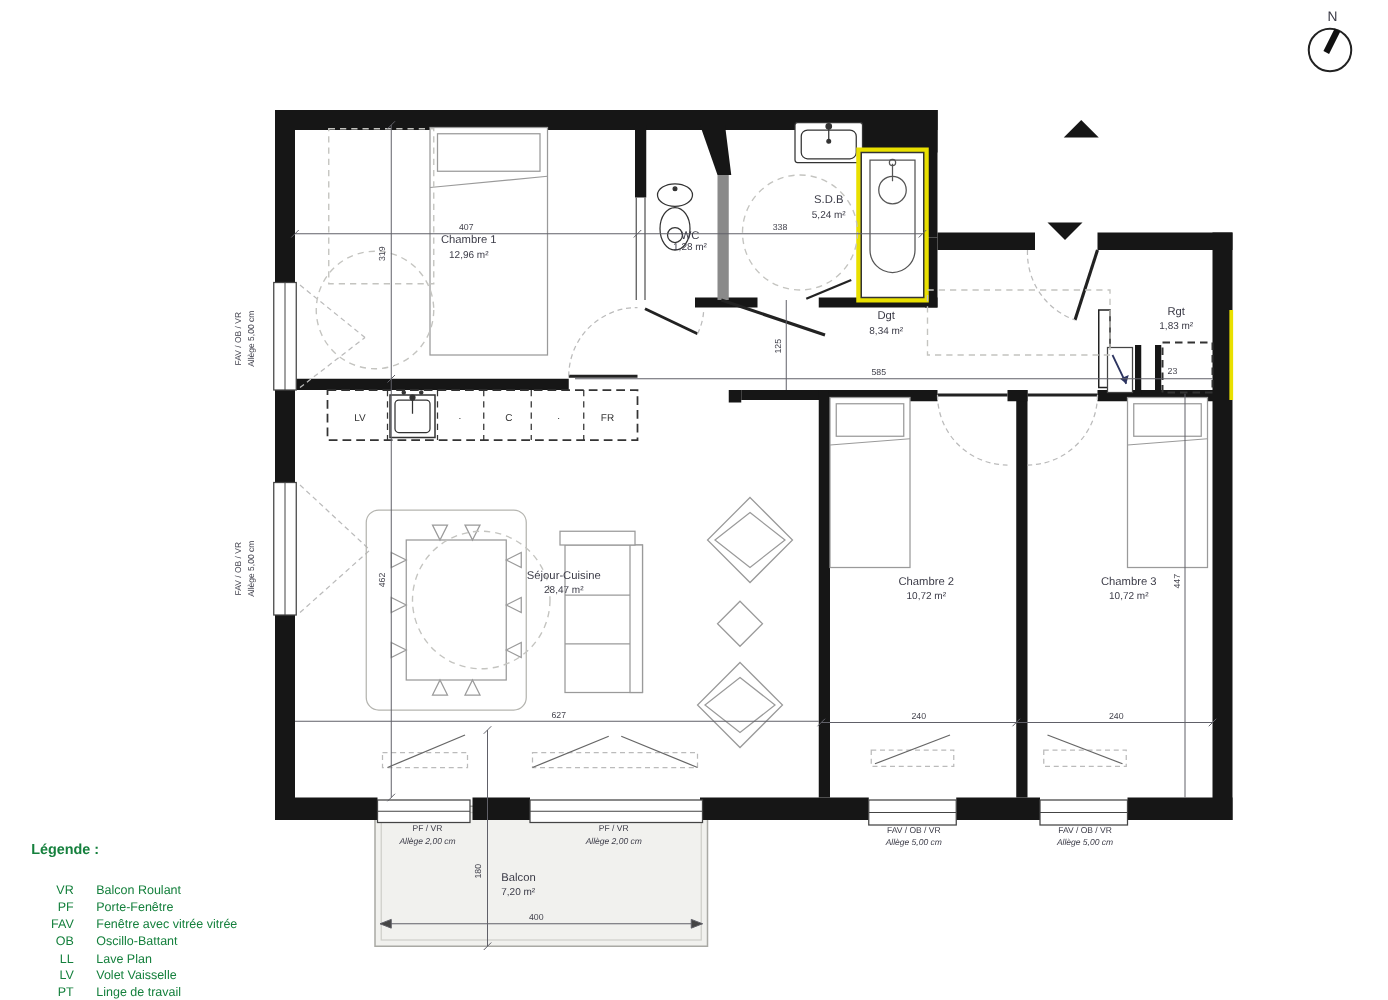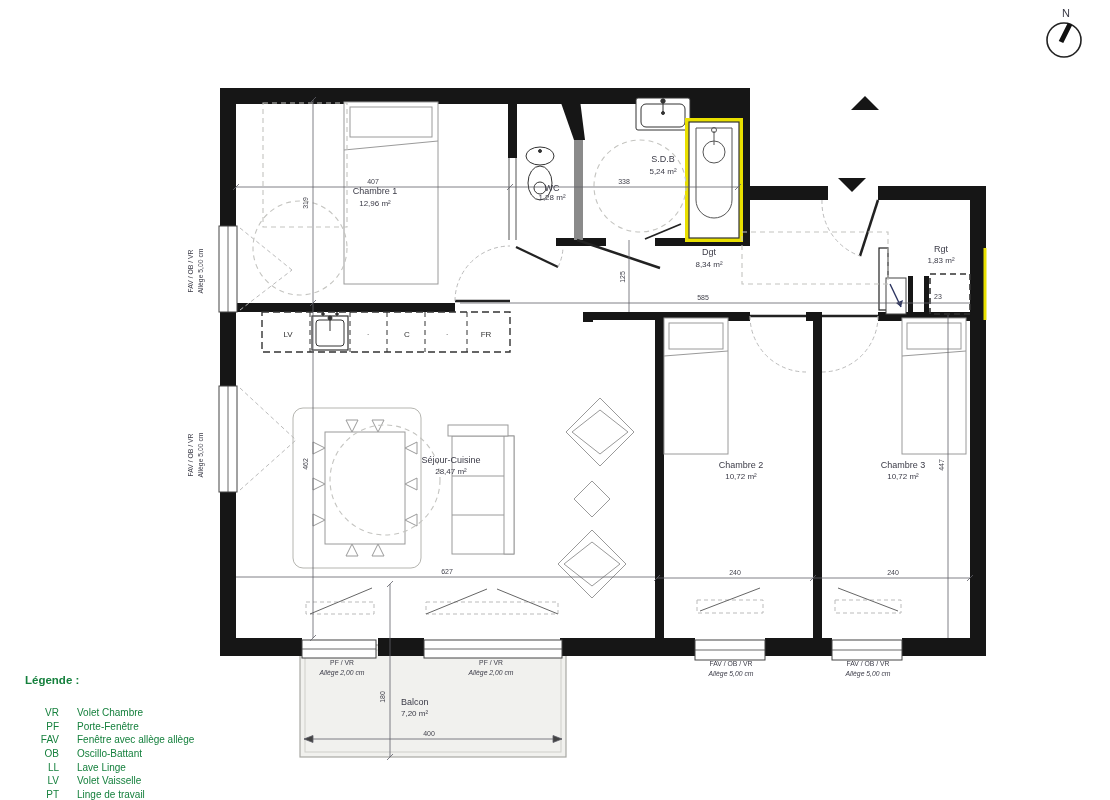--- a/index.html
+++ b/index.html
@@ -330,37 +330,37 @@
     <text x="1066" y="17" text-anchor="middle" font-size="11" fill="#1a1a1a">N</text>
   </g>
 </svg>
 
 <div id="legend">
   <div class="ltitle">Légende :</div>
   <table>
     <tbody>
           <tr>
             <td class="abbr">VR</td>
-            <td>Volet Chambre</td>
+            <td>Balcon Roulant</td>
           </tr>
     <tr>
             <td class="abbr">PF</td>
             <td>Porte-Fenêtre</td>
           </tr>
     <tr>
             <td class="abbr">FAV</td>
-            <td>Fenêtre avec allège allège</td>
+            <td>Fenêtre avec vitrée vitrée</td>
           </tr>
     <tr>
             <td class="abbr">OB</td>
             <td>Oscillo-Battant</td>
           </tr>
     <tr>
             <td class="abbr">LL</td>
-            <td>Lave Linge</td>
+            <td>Lave Plan</td>
           </tr>
     <tr>
             <td class="abbr">LV</td>
             <td>Volet Vaisselle</td>
           </tr>
     <tr>
             <td class="abbr">PT</td>
             <td>Linge de travail</td>
           </tr>
   </tbody>

